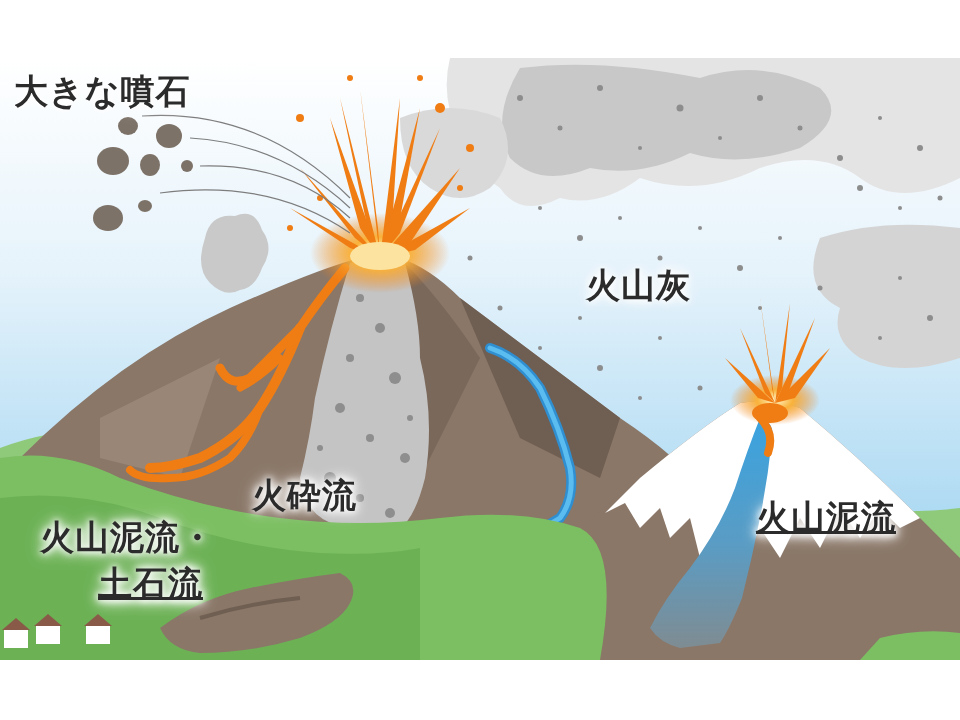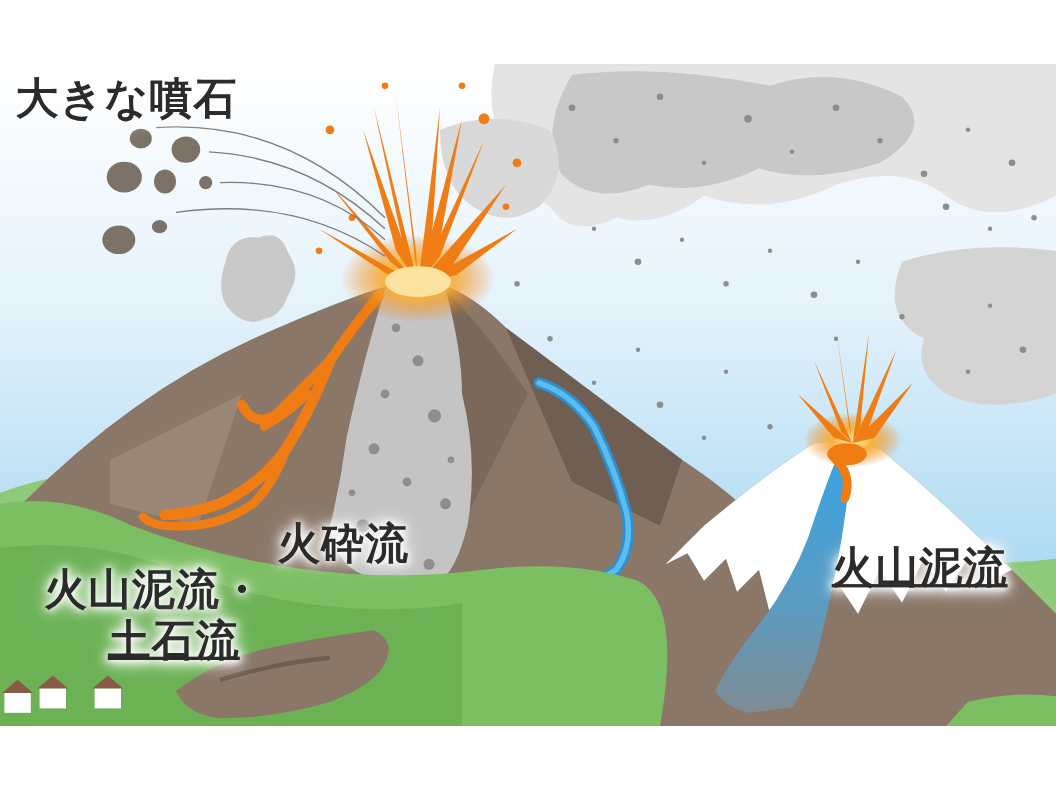--- a/index.html
+++ b/index.html
@@ -1,19 +1,19 @@
 <!DOCTYPE html>
 <html><head>
 <meta charset="utf-8">
 <style>
   html,body{margin:0;padding:0;background:#fff;}
   body{width:960px;height:720px;position:relative;overflow:hidden;font-family:"DejaVu Sans","Liberation Sans",sans-serif;}
   #scene{position:absolute;left:0;top:58px;width:960px;height:602px;overflow:hidden;}
   #scene svg{position:absolute;left:0;top:0;}
-  .label{position:absolute;font-weight:bold;color:#2b2b2b;font-size:39px;line-height:38px;letter-spacing:1px;
+  .label{position:absolute;font-weight:bold;color:#2b2b2b;font-size:34px;line-height:38px;letter-spacing:1px;
     text-shadow:0 0 6px #fff,0 0 10px #fff,0 0 14px rgba(255,255,255,0.9),0 0 18px rgba(255,255,255,0.8);white-space:nowrap;}
 </style>
 </head>
 <body>
 
 <div id="scene">
 <svg width="960" height="602" viewBox="0 0 960 602">
   <defs>
     <linearGradient id="sky" x1="0" y1="0" x2="0" y2="1">
       <stop offset="0" stop-color="#ffffff"></stop>
@@ -201,14 +201,15 @@
           <polygon points="0,12 14,0 28,12" fill="#8a5a48"></polygon>
           <rect x="2" y="12" width="24" height="18" fill="#fff"></rect>
         </g>
   </g>
 </svg>
 
   <div class="label" style="left:14px;top:14px;">大きな噴石</div>
   <div class="label" style="left:252px;top:418px;">火砕流</div>
   <div class="label" style="left:40px;top:460px;">火山泥流・</div>
   <div class="label" style="left:98px;top:506px;text-decoration:underline;">土石流</div>
+  <div class="label" style="left:586px;top:208px;">火山灰</div>
   <div class="label" style="left:756px;top:440px;text-decoration:underline;">火山泥流</div>
 </div>
 
 </body></html>

